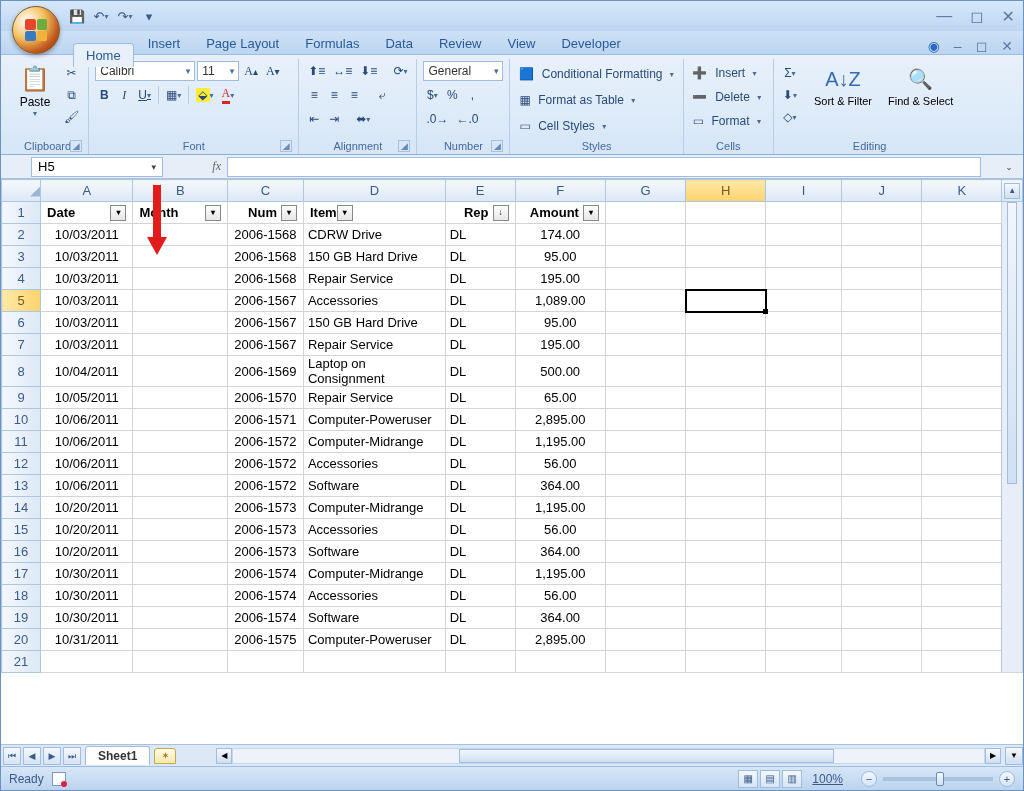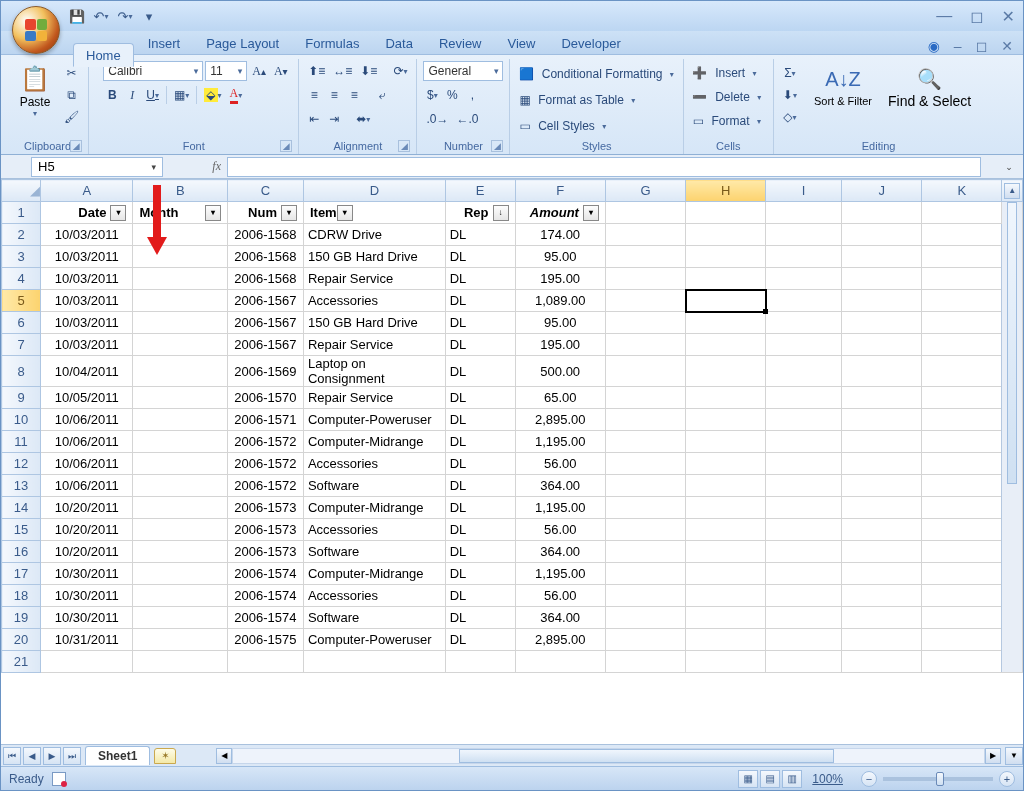--- a/index.html
+++ b/index.html
@@ -155,21 +155,21 @@
         <div class="col" style="margin-top:2px;">
           <span class="smallbtn">✂</span>
           <span class="smallbtn">⧉</span>
           <span class="smallbtn">🖌</span>
         </div>
       </div>
       <div class="label"><span>Clipboard</span><span class="dlg">◢</span></div>
     </div>
 
     <div class="group" style="min-width:210px;">
-      <div class="body col" style="gap:4px;margin-left:8px;">
+      <div class="body col" style="gap:4px;">
         <div class="row">
           <div class="combo" style="width:100px;">
               <span>Calibri</span>
               <span class="dd">▾</span>
             </div>
           <div class="combo" style="width:42px;">
               <span>11</span>
               <span class="dd">▾</span>
             </div>
           <span class="smallbtn" style="font-family:serif;">A<sup>▴</sup></span>
@@ -267,21 +267,21 @@
           <span class="smallbtn">Σ<span class="arrow">▾</span></span>
           <span class="smallbtn">⬇<span class="arrow">▾</span></span>
           <span class="smallbtn">◇<span class="arrow">▾</span></span>
         </div>
         <div class="bigbtn">
           <div class="ic" style="font-size:20px;color:#3a6ab4;">A↓Z</div>
           <div style="text-align:center;font-size:11px;line-height:12px;">Sort &amp; Filter</div>
         </div>
         <div class="bigbtn">
           <div class="ic" style="font-size:20px;">🔍</div>
-          <div style="text-align:center;font-size:14px;line-height:12px;">Find &amp; Select</div>
+          <div style="text-align:center;font-size:11px;line-height:12px;">Find &amp; Select</div>
         </div>
       </div>
       <div class="label"><span>Editing</span></div>
     </div>
   </div>
 
   <div class="fbar">
     <div class="namebox">
         <span>H5</span>
         <span class="dd">▾</span>
@@ -328,21 +328,21 @@
               <th>K</th>
               <th class="vscroll">
                 <div class="up">▲</div>
               </th>
             </tr>
       </thead>
       <tbody id="tbody">
             <tr>
               <th>1</th>
               <td>
-                <div class="hdrcell" style="justify-content: flex-end; gap: 4px;">
+                <div class="hdrcell" style="gap: 4px;">
                   <span>Date</span>
                   <span class="fbtn">▾</span>
                 </div>
               </td>
               <td>
                 <div class="hdrcell">
                   <span>Month</span>
                   <span class="fbtn">▾</span>
                 </div>
               </td>
@@ -359,21 +359,21 @@
                 </div>
               </td>
               <td>
                 <div class="hdrcell" style="justify-content: flex-end; gap: 4px;">
                   <span style="text-align: right;">Rep</span>
                   <span class="fbtn">↓</span>
                 </div>
               </td>
               <td>
                 <div class="hdrcell" style="justify-content: flex-end; gap: 4px;">
-                  <span style="text-align: right; font-style: italic;">Amount</span>
+                  <span style="text-align: right;">Amount</span>
                   <span class="fbtn">▾</span>
                 </div>
               </td>
               <td></td>
               <td></td>
               <td></td>
               <td></td>
               <td></td>
               <td class="vscroll" rowspan="21">
                 <div style="height:100%;position:relative;">

